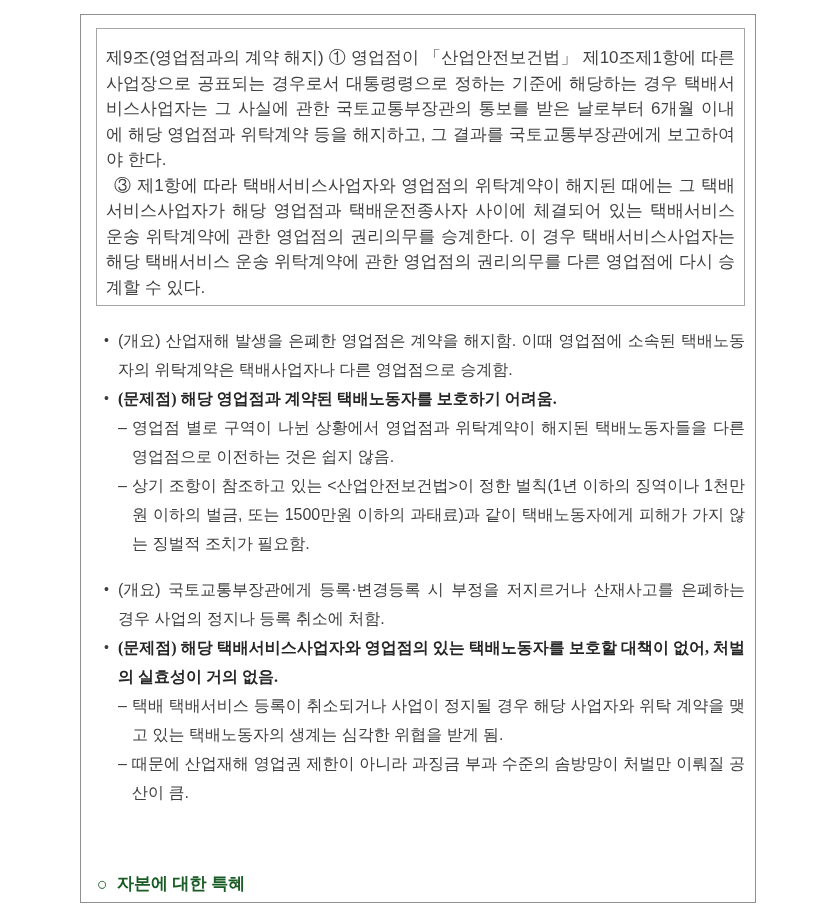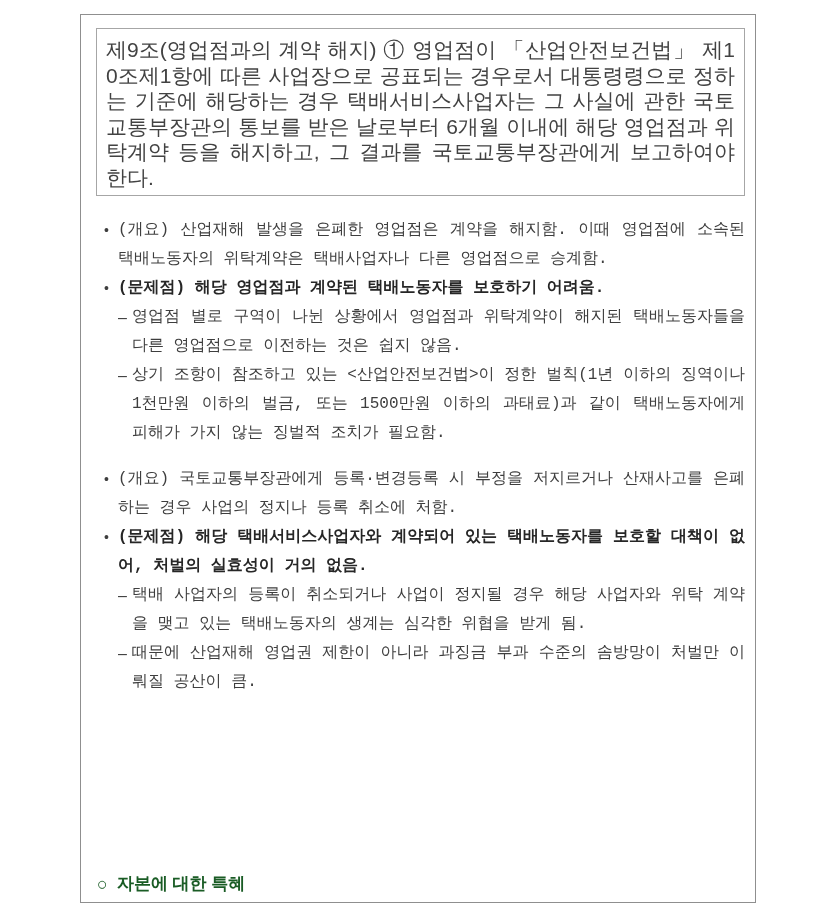--- a/index.html
+++ b/index.html
@@ -26,22 +26,22 @@
     border: 1px solid #8f8f8f;
     background: #ffffff;
     box-sizing: border-box;
     display: flex;
     flex-direction: column;
     overflow: hidden;
   }
   .law-box {
     margin: 13px 10px 0 15px;
     border: 1px solid #a6a6a6;
-    padding: 8px 9px 5px 9px;
-    font-size: 21px;
+    padding: 16px 9px 5px 9px;
+    font-size: 17px;
     line-height: 25.5px;
     color: #424242;
     text-align: justify;
     word-break: break-all;
     background: #ffffff;
   }
   .law-box .para-follow { text-indent: 8px; }
   .law-box.second { margin-top: 23px; }
 
   .bullet-list {
@@ -55,21 +55,20 @@
   .b-item .mk {
     flex: none;
     width: 14px;
     color: #3e3e3e;
   }
   .b-item .mk.dot { font-size: 14px; }
   .b-item .tx {
     flex: 1;
     text-align: justify;
     word-break: break-all;
-    font-family: Liberation Mono, monospace;
   }
   .b-item.bold-serif {
     font-family: "Liberation Serif", serif;
     font-weight: bold;
     color: #262626;
   }
   .b-item.sub { padding-left: 14px; }
 
   .footer-heading {
     margin: auto 10px 7px 16px;
@@ -87,20 +86,21 @@
   }
 </style>
 </head>
 <body>
 
 <div class="page">
   <div class="outer-cell">
 
     <div class="law-box">
       <div class="para">제9조(영업점과의 계약 해지) ① 영업점이 「산업안전보건법」 제10조제1항에 따른 사업장으로 공표되는 경우로서 대통령령으로 정하는 기준에 해당하는 경우 택배서비스사업자는 그 사실에 관한 국토교통부장관의 통보를 받은 날로부터 6개월 이내에 해당 영업점과 위탁계약 등을 해지하고, 그 결과를 국토교통부장관에게 보고하여야 한다.</div>
+      <div class="para para-follow">③ 제1항에 따라 택배서비스사업자와 영업점의 위탁계약이 해지된 때에는 그 택배서비스사업자가 해당 영업점과 택배운전종사자 사이에 체결되어 있는 택배서비스 운송 위탁계약에 관한 영업점의 권리의무를 승계한다. 이 경우 택배서비스사업자는 해당 택배서비스 운송 위탁계약에 관한 영업점의 권리의무를 다른 영업점에 다시 승계할 수 있다.</div>
     </div>
 
     <div class="bullet-list">
       <div class="b-item">
         <span class="mk dot">•</span>
         <span class="tx">(개요) 산업재해 발생을 은폐한 영업점은 계약을 해지함. 이때 영업점에 소속된 택배노동자의 위탁계약은 택배사업자나 다른 영업점으로 승계함.</span>
       </div>
       <div class="b-item bold-serif">
         <span class="mk dot">•</span>
         <span class="tx">(문제점) 해당 영업점과 계약된 택배노동자를 보호하기 어려움.</span>
@@ -116,25 +116,25 @@
     </div>
 
 
     <div class="bullet-list second">
       <div class="b-item">
         <span class="mk dot">•</span>
         <span class="tx">(개요) 국토교통부장관에게 등록·변경등록 시 부정을 저지르거나 산재사고를 은폐하는 경우 사업의 정지나 등록 취소에 처함.</span>
       </div>
       <div class="b-item bold-serif">
         <span class="mk dot">•</span>
-        <span class="tx">(문제점) 해당 택배서비스사업자와 계약되어 있는 택배노동자를 보호할 대책이 없어, 처벌의 실효성이 거의 없음.</span>
+        <span class="tx">(문제점) 해당 택배서비스사업자와 영업점의 있는 택배노동자를 보호할 대책이 없어, 처벌의 실효성이 거의 없음.</span>
       </div>
       <div class="b-item sub">
         <span class="mk">–</span>
-        <span class="tx">택배 사업자의 등록이 취소되거나 사업이 정지될 경우 해당 사업자와 위탁 계약을 맺고 있는 택배노동자의 생계는 심각한 위협을 받게 됨.</span>
+        <span class="tx">택배 택배서비스 등록이 취소되거나 사업이 정지될 경우 해당 사업자와 위탁 계약을 맺고 있는 택배노동자의 생계는 심각한 위협을 받게 됨.</span>
       </div>
       <div class="b-item sub">
         <span class="mk">–</span>
         <span class="tx">때문에 산업재해 영업권 제한이 아니라 과징금 부과 수준의 솜방망이 처벌만 이뤄질 공산이 큼.</span>
       </div>
     </div>
 
     <div class="footer-heading">
       <span class="mk">○</span>
       <span class="hx">자본에 대한 특혜</span>

